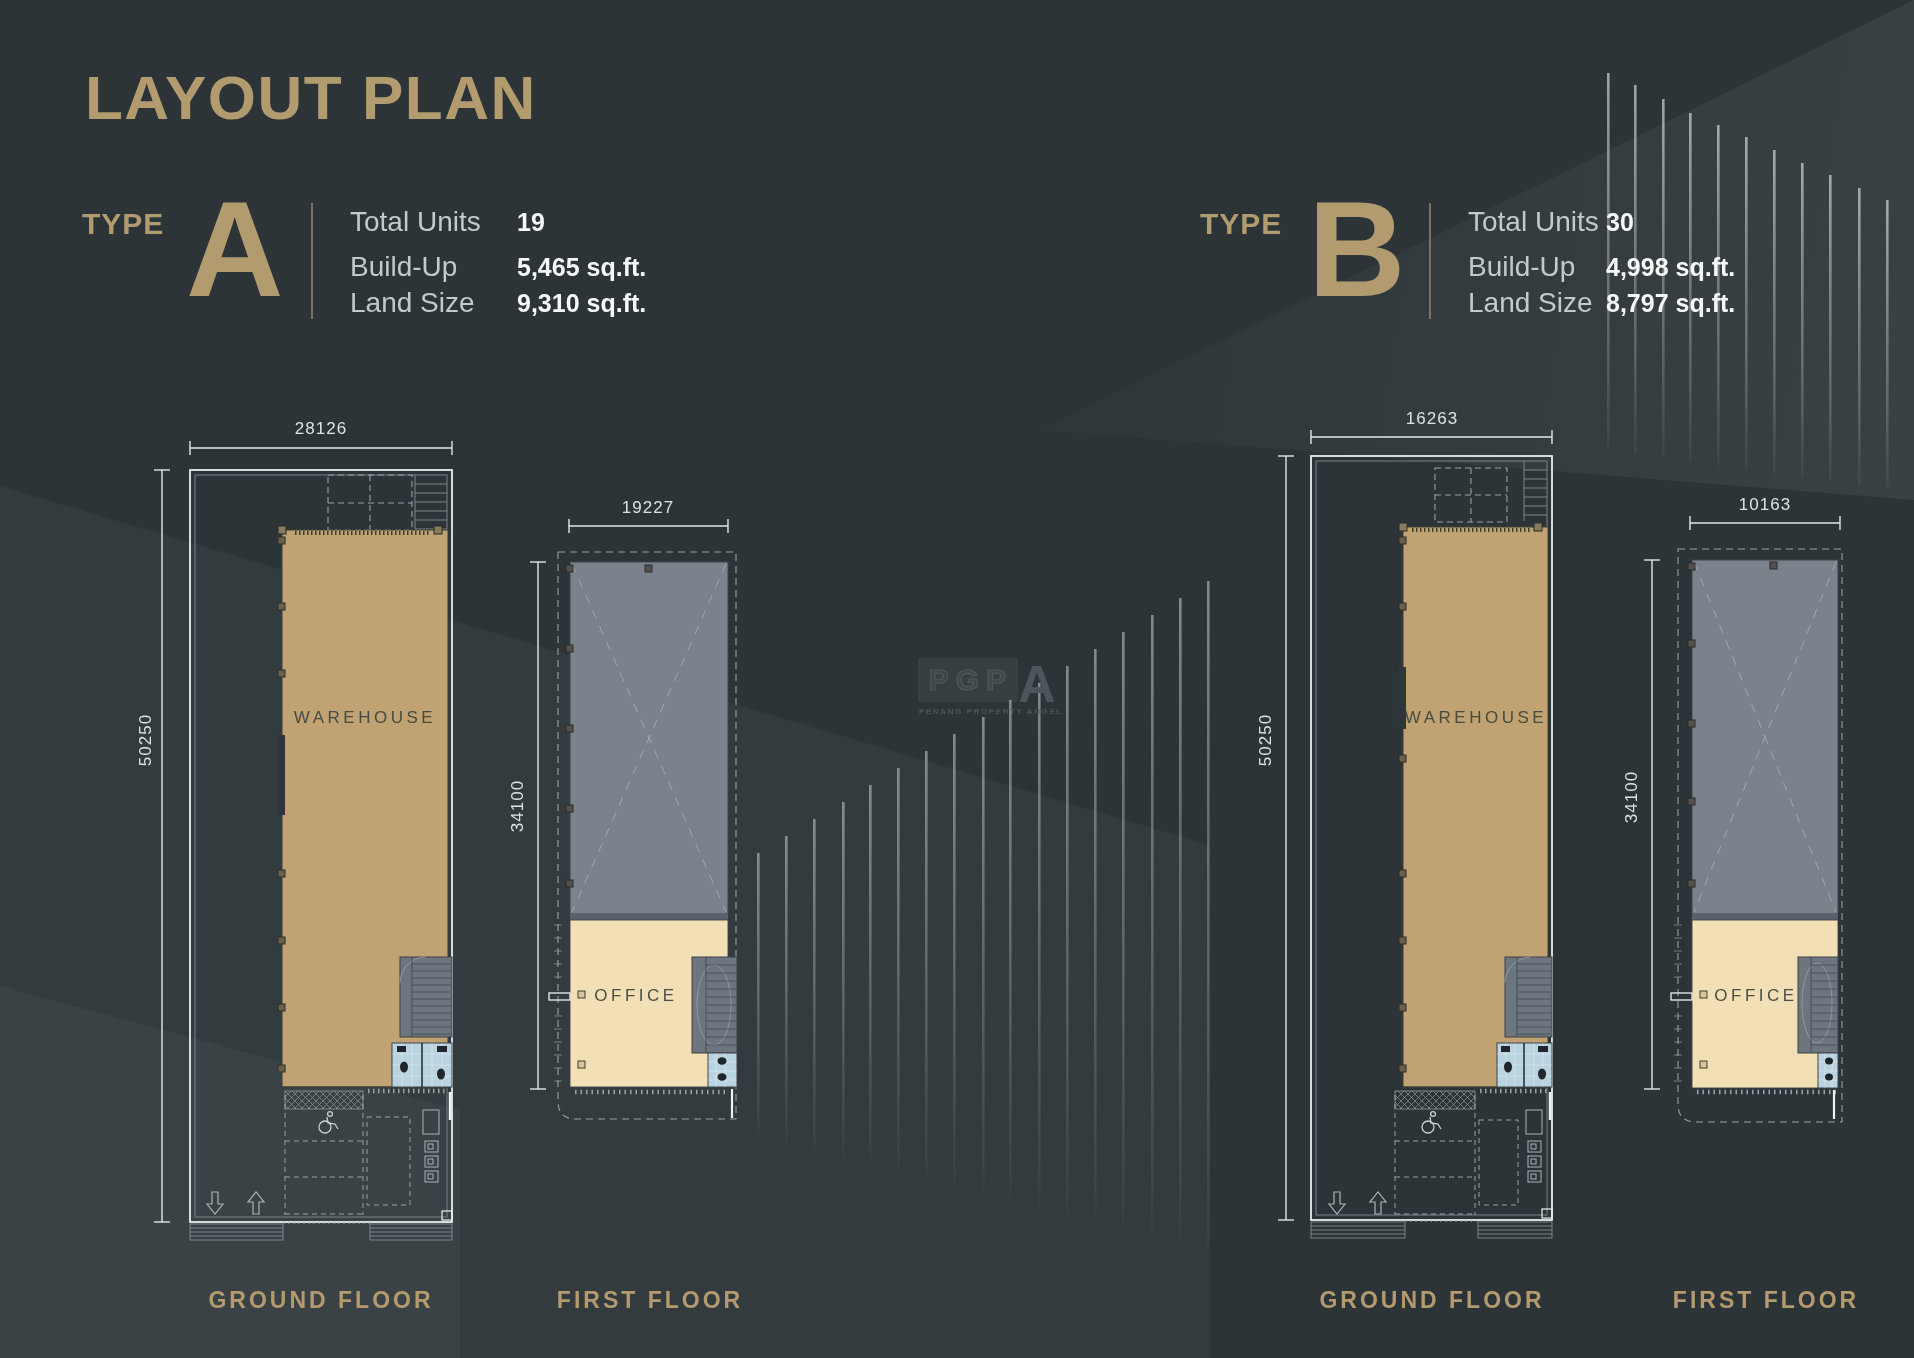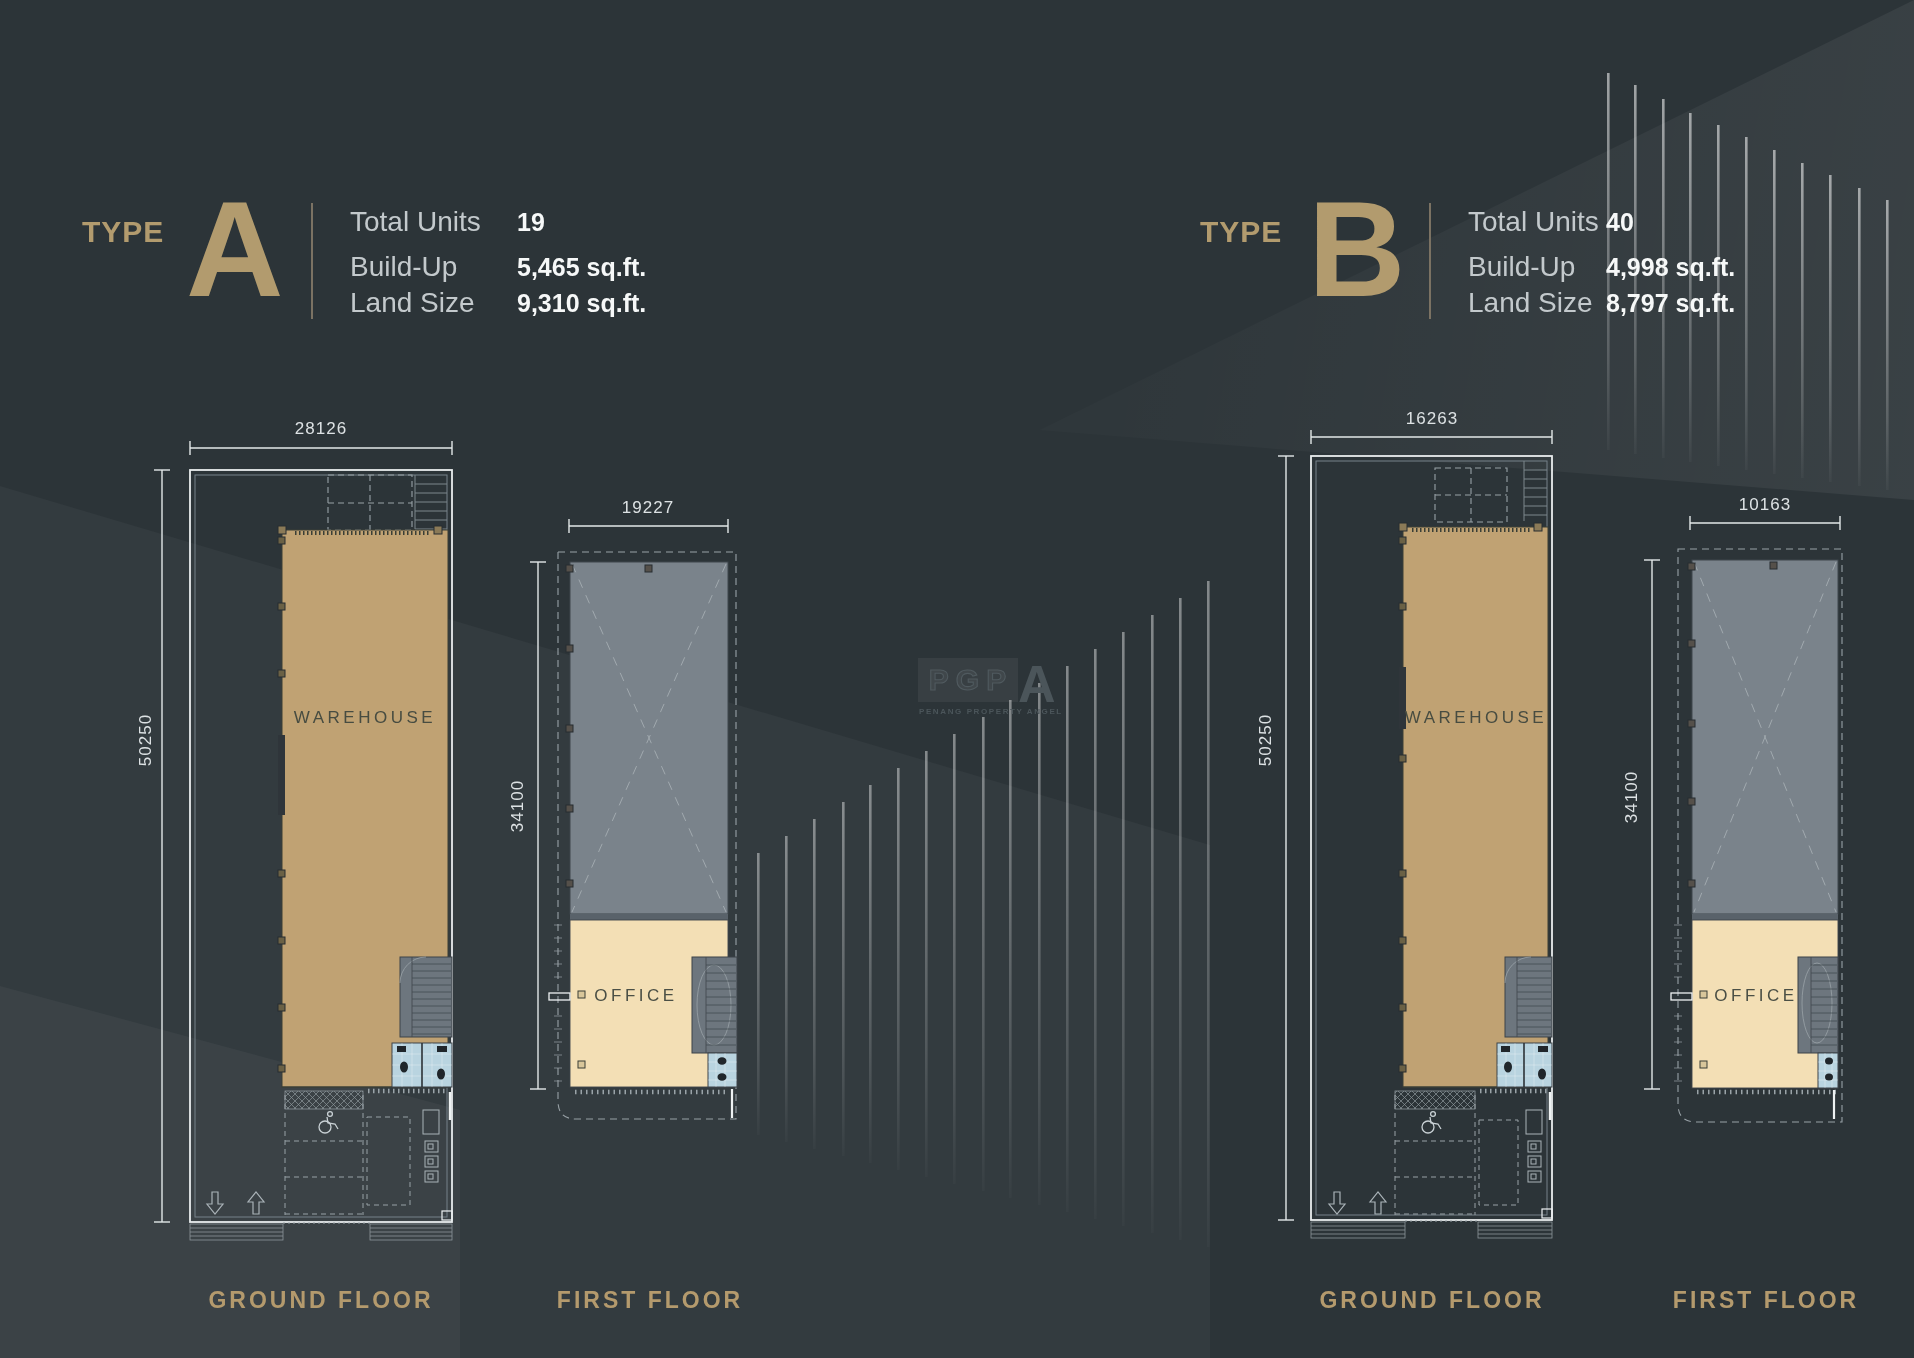--- a/index.html
+++ b/index.html
@@ -9,21 +9,21 @@
   
   .beam{position:absolute;inset:0;pointer-events:none;}
   #beam-topright{background:linear-gradient(100deg, rgba(255,255,255,0.015) 55%, rgba(255,255,255,0.075) 100%);
      clip-path:polygon(1040px 430px,1914px 0px,1914px 500px);}
   #beam-left{background:rgba(255,255,255,0.035);
      clip-path:polygon(0px 486px,1210px 845px,1210px 1358px,0px 1358px);}
   #beam-corner{background:rgba(255,255,255,0.04);
      clip-path:polygon(0px 986px,460px 1110px,460px 1358px,0px 1358px);}
   
   #page-title{left:85px;top:62px;font-size:62px;font-weight:800;letter-spacing:1.5px;color:#b29b6e;}
-  .type-word{font-size:30px;font-weight:700;letter-spacing:1px;color:#b29b6e;margin-top:8px;}
+  .type-word{font-size:30px;font-weight:700;letter-spacing:1px;color:#b29b6e;}
   .type-letter{font-size:135px;font-weight:700;color:#b29b6e;line-height:0.95;}
   .type-divider{width:2px;height:116px;background:#7b7263;}
   .stat-row{position:absolute;display:flex;align-items:baseline;}
   .stat-label{font-size:28px;color:#c3c9cc;font-weight:400;}
   .stat-value{font-size:25px;color:#f6f8f8;font-weight:700;}
   .stat-row .stat-label{display:inline-block;}
   
   .dim{position:absolute;font-size:17px;color:#dde2e4;letter-spacing:1px;transform:translateX(-50%);white-space:nowrap;}
   .dim-v{position:absolute;font-size:17px;color:#dde2e4;letter-spacing:1px;transform:translate(-50%,-50%) rotate(-90deg);white-space:nowrap;}
   .room-label{position:absolute;font-size:17px;color:#474c41;letter-spacing:3.5px;transform:translate(-50%,-50%);white-space:nowrap;font-weight:400;}
@@ -86,20 +86,21 @@
     <rect x="264" y="130" width="2.6" height="498" fill="url(#gMID)"></rect>
     <rect x="293" y="113" width="2.6" height="522" fill="url(#gMID)"></rect>
     <rect x="321" y="96" width="2.6" height="546" fill="url(#gMID)"></rect>
     <rect x="349" y="79" width="2.6" height="570" fill="url(#gMID)"></rect>
     <rect x="377" y="62" width="2.6" height="594" fill="url(#gMID)"></rect>
     <rect x="406" y="45" width="2.6" height="618" fill="url(#gMID)"></rect>
     <rect x="434" y="28" width="2.6" height="642" fill="url(#gMID)"></rect>
     <rect x="462" y="11" width="2.6" height="666" fill="url(#gMID)"></rect>
   </svg>
 
+  <div class="abs" id="page-title">LAYOUT PLAN</div>
 
   <div class="abs type-word" style="left:82px;top:207px">TYPE</div>
   <div class="abs type-letter" style="left:186px;top:186px">A</div>
   <div class="abs type-divider" style="left:311px;top:203px"></div>
   <div class="stat-row" style="left:350px;top:206px">
     <span class="stat-label" style="width:167px">Total Units</span>
     <span class="stat-value">19</span>
   </div>
   <div class="stat-row" style="left:350px;top:251px">
     <span class="stat-label" style="width:167px">Build-Up</span>
@@ -108,21 +109,21 @@
   <div class="stat-row" style="left:350px;top:287px">
     <span class="stat-label" style="width:167px">Land Size</span>
     <span class="stat-value">9,310 sq.ft.</span>
   </div>
 
   <div class="abs type-word" style="left:1200px;top:207px">TYPE</div>
   <div class="abs type-letter" style="left:1308px;top:186px">B</div>
   <div class="abs type-divider" style="left:1429px;top:203px"></div>
   <div class="stat-row" style="left:1468px;top:206px">
     <span class="stat-label" style="width:138px">Total Units</span>
-    <span class="stat-value">40</span>
+    <span class="stat-value">30</span>
   </div>
   <div class="stat-row" style="left:1468px;top:251px">
     <span class="stat-label" style="width:138px">Build-Up</span>
     <span class="stat-value">4,998 sq.ft.</span>
   </div>
   <div class="stat-row" style="left:1468px;top:287px">
     <span class="stat-label" style="width:138px">Land Size</span>
     <span class="stat-value">8,797 sq.ft.</span>
   </div>
 

